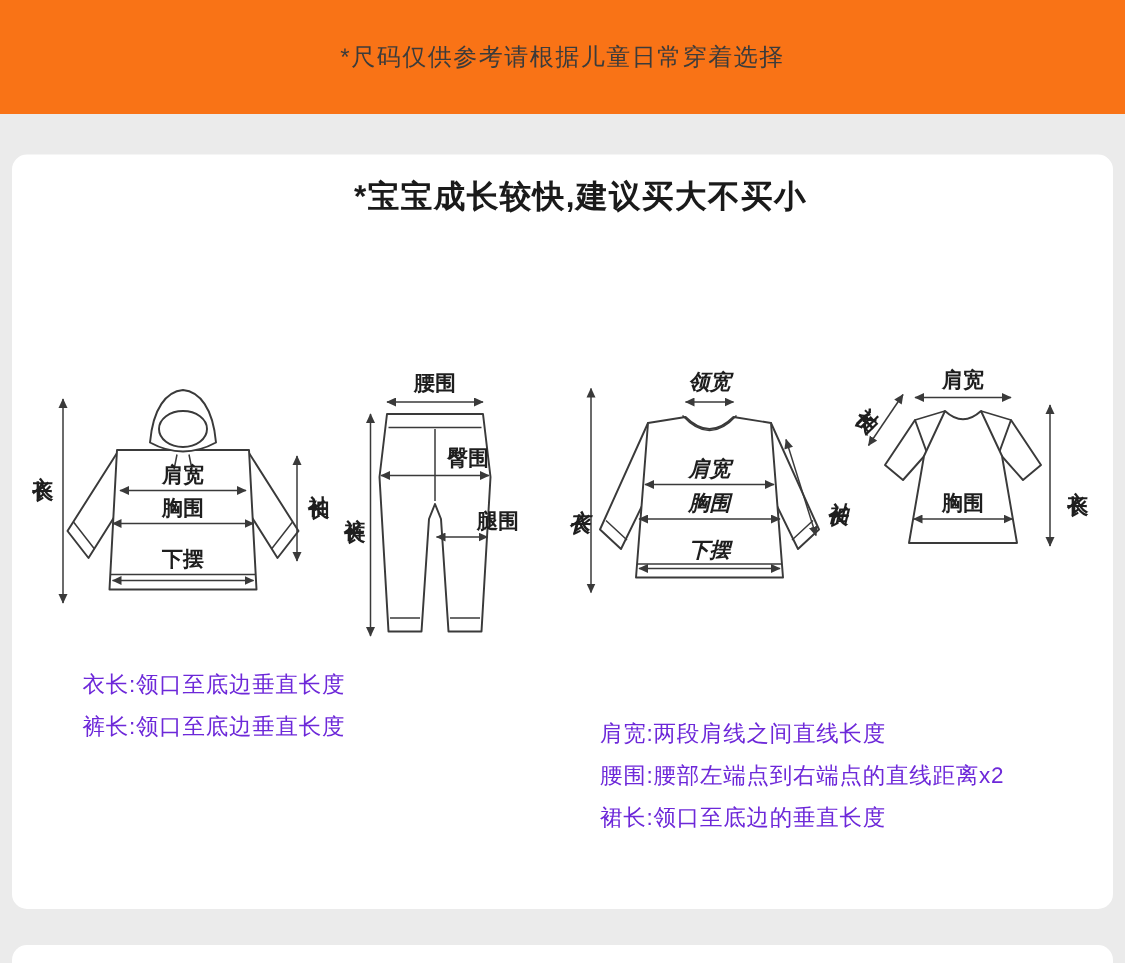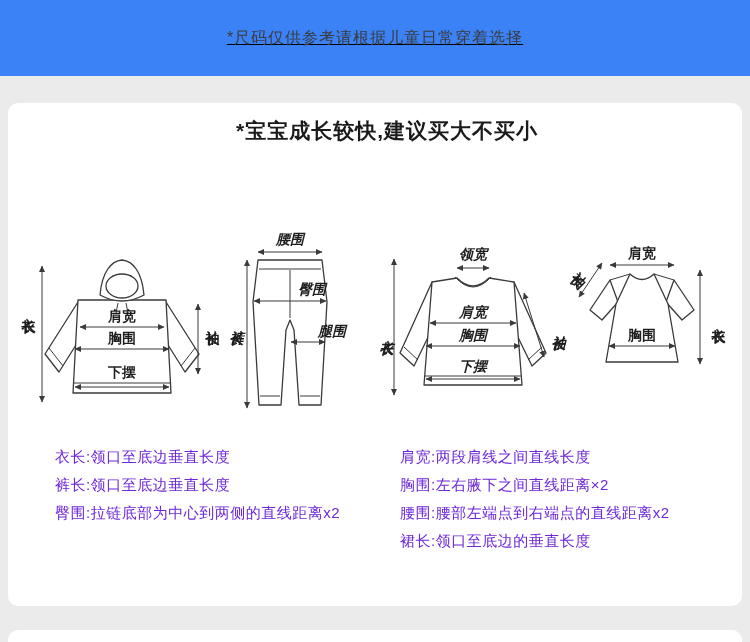--- a/index.html
+++ b/index.html
@@ -1,19 +1,19 @@
 <!DOCTYPE html>
 <html><head>
 <meta charset="utf-8">
 <style>
   * { margin:0; padding:0; box-sizing:border-box; }
   body { font-family:"Liberation Sans","DejaVu Sans",sans-serif; background:#ebebeb; }
   .page { width:750px; height:642px; background:#ebebeb; overflow:hidden; }
 
-  .note-bar { width:750px; height:76px; background:#3b82f6; display:flex; align-items:center; justify-content:center;text-decoration:underline; }
+  .note-bar { width:750px; height:76px; background:#f97316; display:flex; align-items:center; justify-content:center; }
   .note-text { font-size:16px; color:#3b3b3b; letter-spacing:1px; }
 
   .panel { position:relative; margin:27px 8px 0; height:503px; background:#ffffff; border-radius:10px; }
   .panel-title { position:absolute; top:14px; left:12px; width:100%; text-align:center;
                  font-size:21px; font-weight:bold; color:#1a1a1a; letter-spacing:1px; }
 
   .diagrams { position:absolute; top:127px; left:0; width:100%; height:200px; }
   .diagram { position:absolute; }
   .diagram svg { position:absolute; left:0; top:0; overflow:visible; }
 
@@ -21,27 +21,27 @@
   .hlabel { text-align:center; display:block; }
   .vlabel { writing-mode:vertical-rl; letter-spacing:3px; }
   .rot45  { transform:rotate(45deg); transform-origin:50% 50%; }
 
   .cloth      { stroke:#3a3a3a; stroke-width:1.3; fill:#ffffff; stroke-linejoin:round; }
   .cloth-line { stroke:#3a3a3a; stroke-width:1;   fill:none; }
   .arr        { stroke:#3a3a3a; stroke-width:1; }
 
   .defs-col { position:absolute; top:340px; }
   .defs-left  { left:47px; }
-  .defs-right { left:392px; }
+  .defs-right { left:392px;margin-top:33px; }
   .def-line { font-size:15px; color:#6d28d9; line-height:28px; height:28px; letter-spacing:0.5px; }
 
   .next-card { margin:24px 8px 0; height:14px; background:#ffffff; border-radius:10px 10px 0 0; }
 
   .d-hoodie { left:10px;  top:20px; width:202px; height:158px; }
-  .d-pants  { left:220px; top:0;  width:124px; height:185px;font-style:italic; }
+  .d-pants  { left:220px; top:16px;  width:124px; height:185px; }
   .d-shirt  { left:370px; top:15px; width:190px; height:160px;font-style:italic; }
   .d-tee    { left:560px; top:14px; width:170px; height:135px; }
 </style>
 </head>
 <body>
 
 <div class="page">
 
   <div class="note-bar">
     <span class="note-text">*尺码仅供参考请根据儿童日常穿着选择</span>
@@ -163,26 +163,24 @@
         <span class="dlabel vlabel rot45" style="left:14px;top:22px">袖长</span>
         <span class="dlabel hlabel" style="left:44px;top:82px;width:60px">胸围</span>
         <span class="dlabel vlabel" style="left:142px;top:72px">衣长</span>
       </div>
 
     </div>
 
     <div class="defs-col defs-left">
       <div class="def-line">衣长:领口至底边垂直长度</div>
       <div class="def-line">裤长:领口至底边垂直长度</div>
-      <div class="def-line">臀围:拉链底部为中心到两侧的直线距离x2</div>
     </div>
 
     <div class="defs-col defs-right">
       <div class="def-line">肩宽:两段肩线之间直线长度</div>
-      <div class="def-line">胸围:左右腋下之间直线距离×2</div>
       <div class="def-line">腰围:腰部左端点到右端点的直线距离x2</div>
       <div class="def-line">裙长:领口至底边的垂直长度</div>
     </div>
   </div>
 
   <div class="next-card"></div>
 
 </div>
 
 </body></html>

